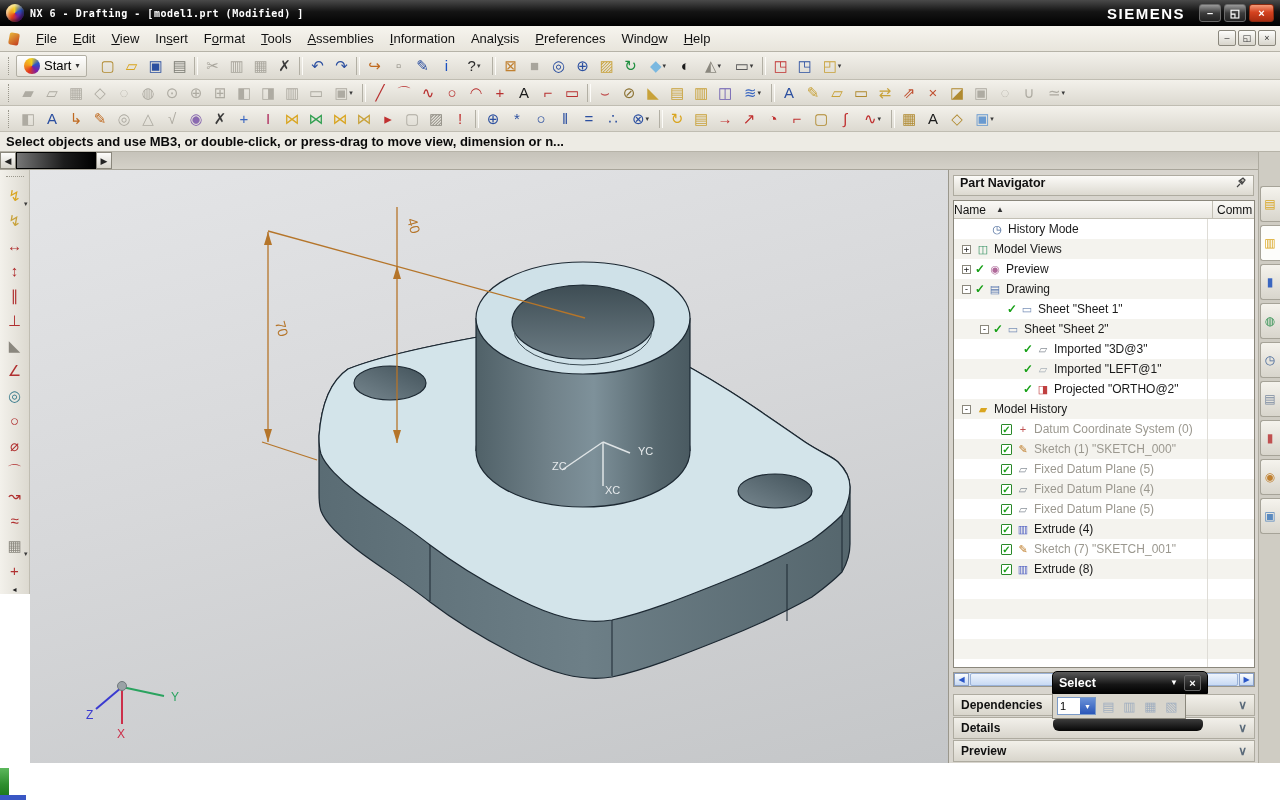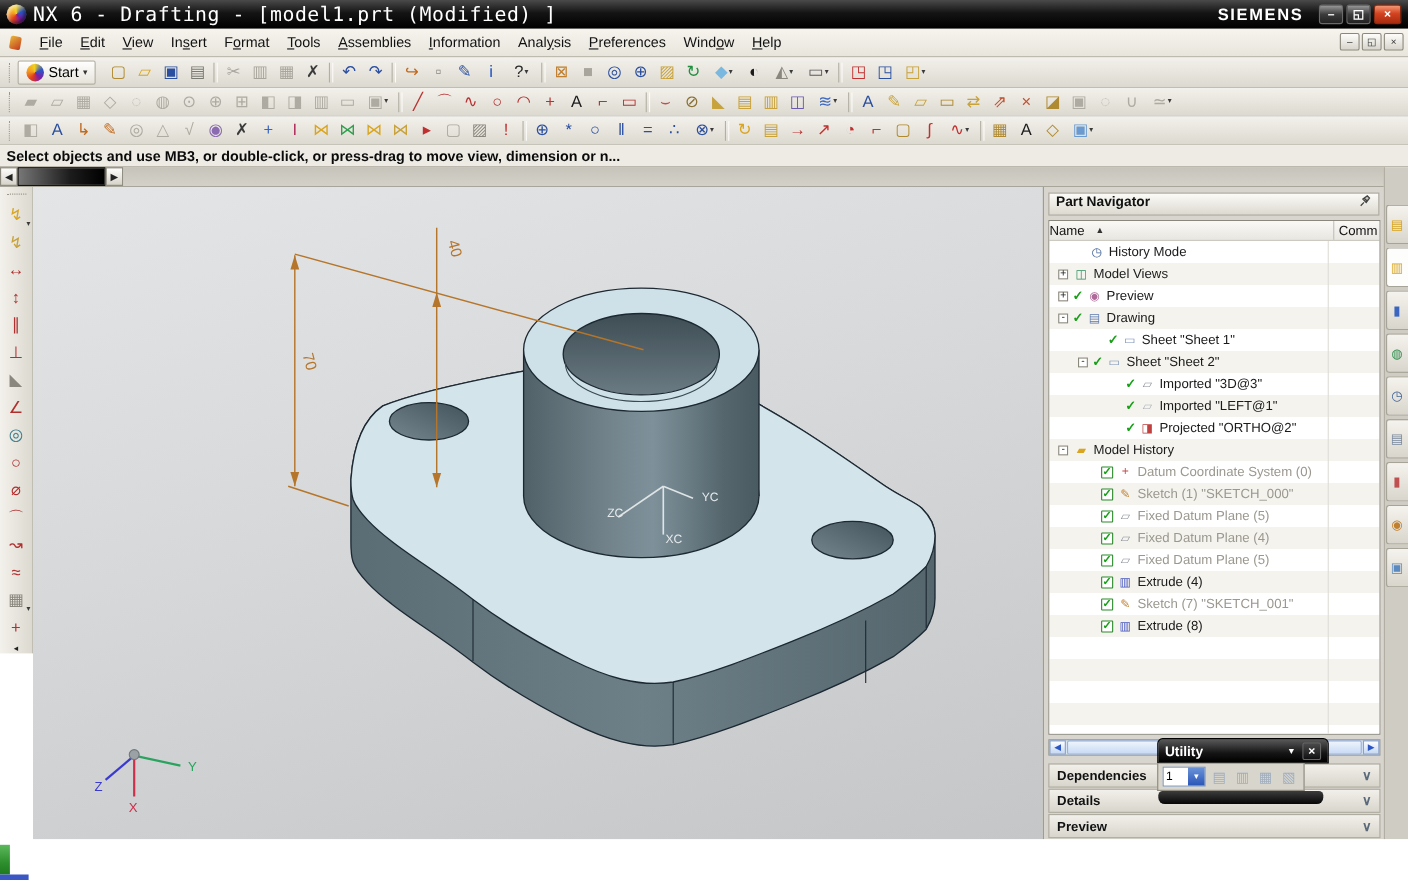--- a/index.html
+++ b/index.html
@@ -6,21 +6,21 @@
     font-family:"Liberation Sans",sans-serif;background:#fff;position:relative;}
   *{box-sizing:border-box;}
 
   
   .titlebar{position:absolute;left:0;top:0;width:1280px;height:26px;
     background:linear-gradient(180deg,#4a4a4a,#141414 45%,#000);
     display:flex;align-items:center;color:#fff;padding:0 4px;z-index:50;}
   .nxlogo{width:18px;height:18px;border-radius:50%;margin:0 6px 0 2px;
     background:conic-gradient(from 210deg,#e23a1e,#f29a1e,#f2d01e,#2a56c8,#7a1ea8,#e23a1e);
     box-shadow:inset -2px -2px 3px rgba(0,0,0,.5), inset 2px 2px 3px rgba(255,255,255,.6);}
-  .title-text{font-family:"DejaVu Sans Mono",monospace;font-weight:normal;font-size:18px;letter-spacing:.5px;}
+  .title-text{font-family:"DejaVu Sans Mono",monospace;font-weight:bold;font-size:10px;letter-spacing:.5px;}
   .brand{margin-left:auto;font-weight:bold;font-size:15px;letter-spacing:1.5px;margin-right:14px;}
   .winbtns{display:flex;gap:3px;margin-right:2px;}
   .winbtn{width:22px;height:18px;border:1px solid #6a6a6a;border-radius:3px;
     background:linear-gradient(#9a9a9a,#3c3c3c 50%,#222);color:#fff;font-size:11px;
     display:flex;align-items:center;justify-content:center;font-weight:bold;line-height:1;}
   .winbtn.close{background:linear-gradient(#f49a78,#d54320 45%,#a82c10);border-color:#8a2a10;width:25px;}
 
   
   .menubar{position:absolute;left:0;top:26px;width:1280px;height:26px;
     background:linear-gradient(#f6f4ee,#e8e5dc);border-bottom:1px solid #b6b3a8;
@@ -908,21 +908,21 @@
       </div>
       <div class="bar" style="top: 570px;">
         <span>Preview</span>
         <span class="chev"></span>
       </div>
   </div>
 </div>
 
 <div class="utility">
   <div class="ut-title">
-    <span>Utility</span>
+    <span>Select</span>
     <span class="caret">▼</span>
     <span class="ut-close">×</span>
   </div>
   <div class="ut-row">
     <span class="ut-combo">
       <input value="1" style="">
       <span class="dd">▼</span>
     </span>
     <span style="display:flex">
       <span class="ut-icon">

